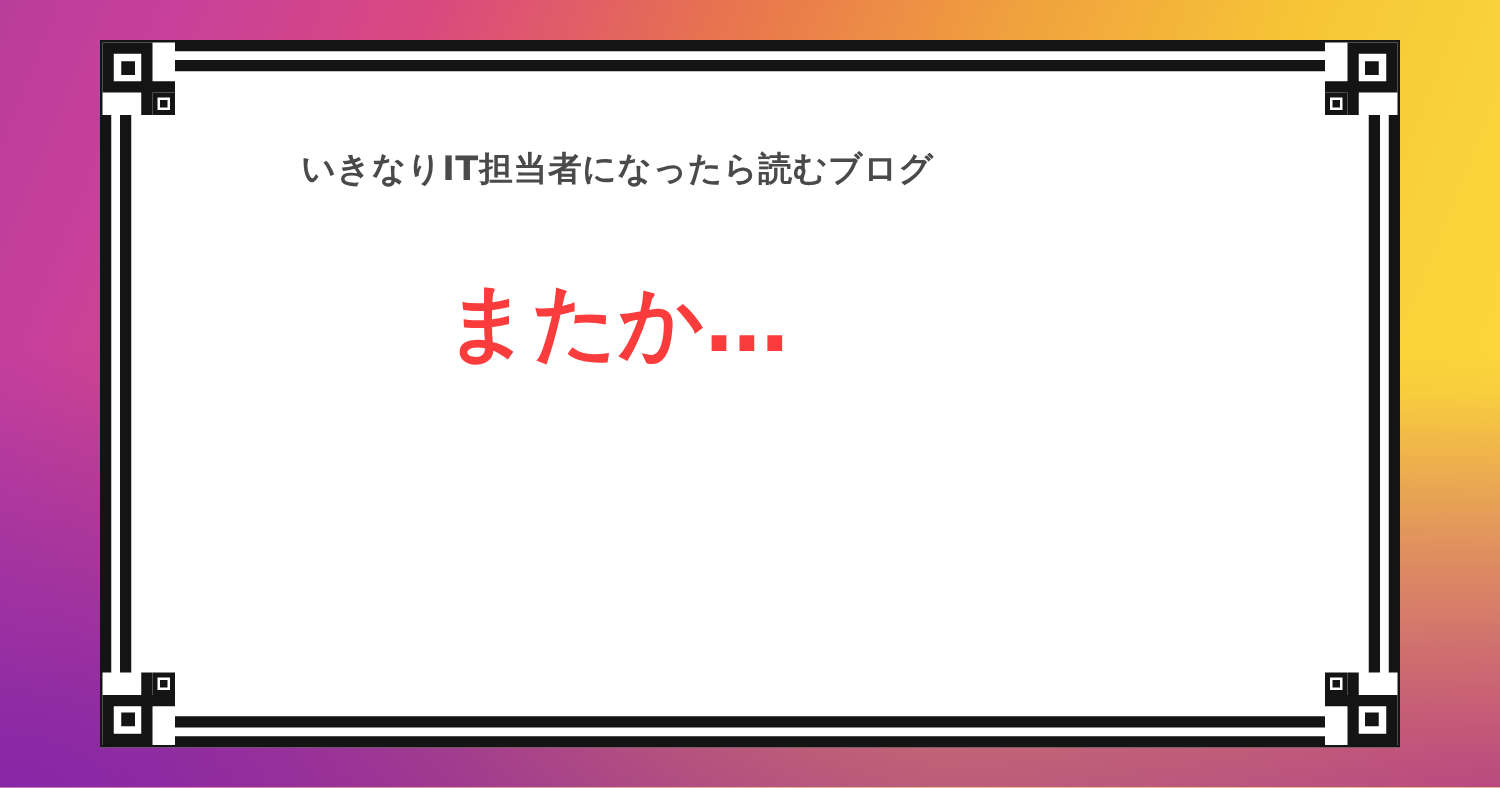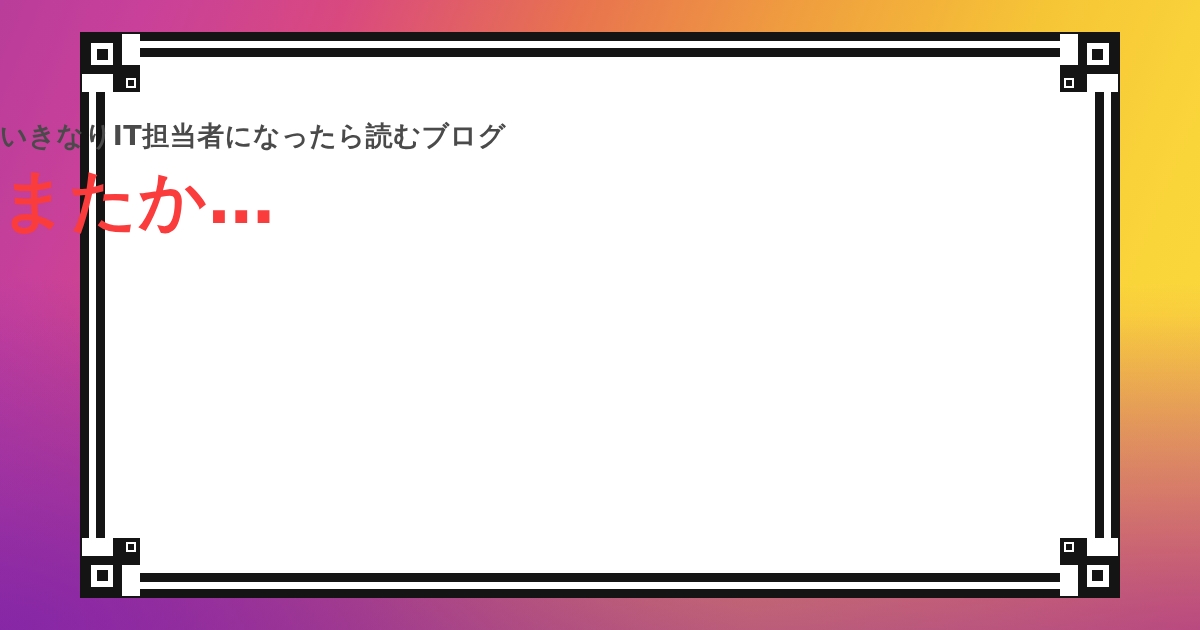--- a/index.html
+++ b/index.html
@@ -119,34 +119,35 @@
   
   .content {
     position: absolute;
     left: 0;
     top: 0;
     width: 988px;
     height: 630px;
     z-index: 4;
     display: flex;
     flex-direction: column;
-    align-items: flex-start;
+    align-items: center;
     pointer-events: none;
     border-radius: 29px;
   }
   .subtitle {
     margin-top: 118px;
     font-size: 27px;
     font-weight: 700;
     color: #4a4a4a;
     letter-spacing: 0.02em;
     line-height: 1.3;
     white-space: nowrap;
   }
   .title {
+    margin-top: 58px;
     font-size: 67px;
     font-weight: 700;
     color: #fa3c3c;
     line-height: 1.42;
     text-align: center;
     letter-spacing: 0.01em;
   }
   .title-line {
     display: block;
     white-space: nowrap;

